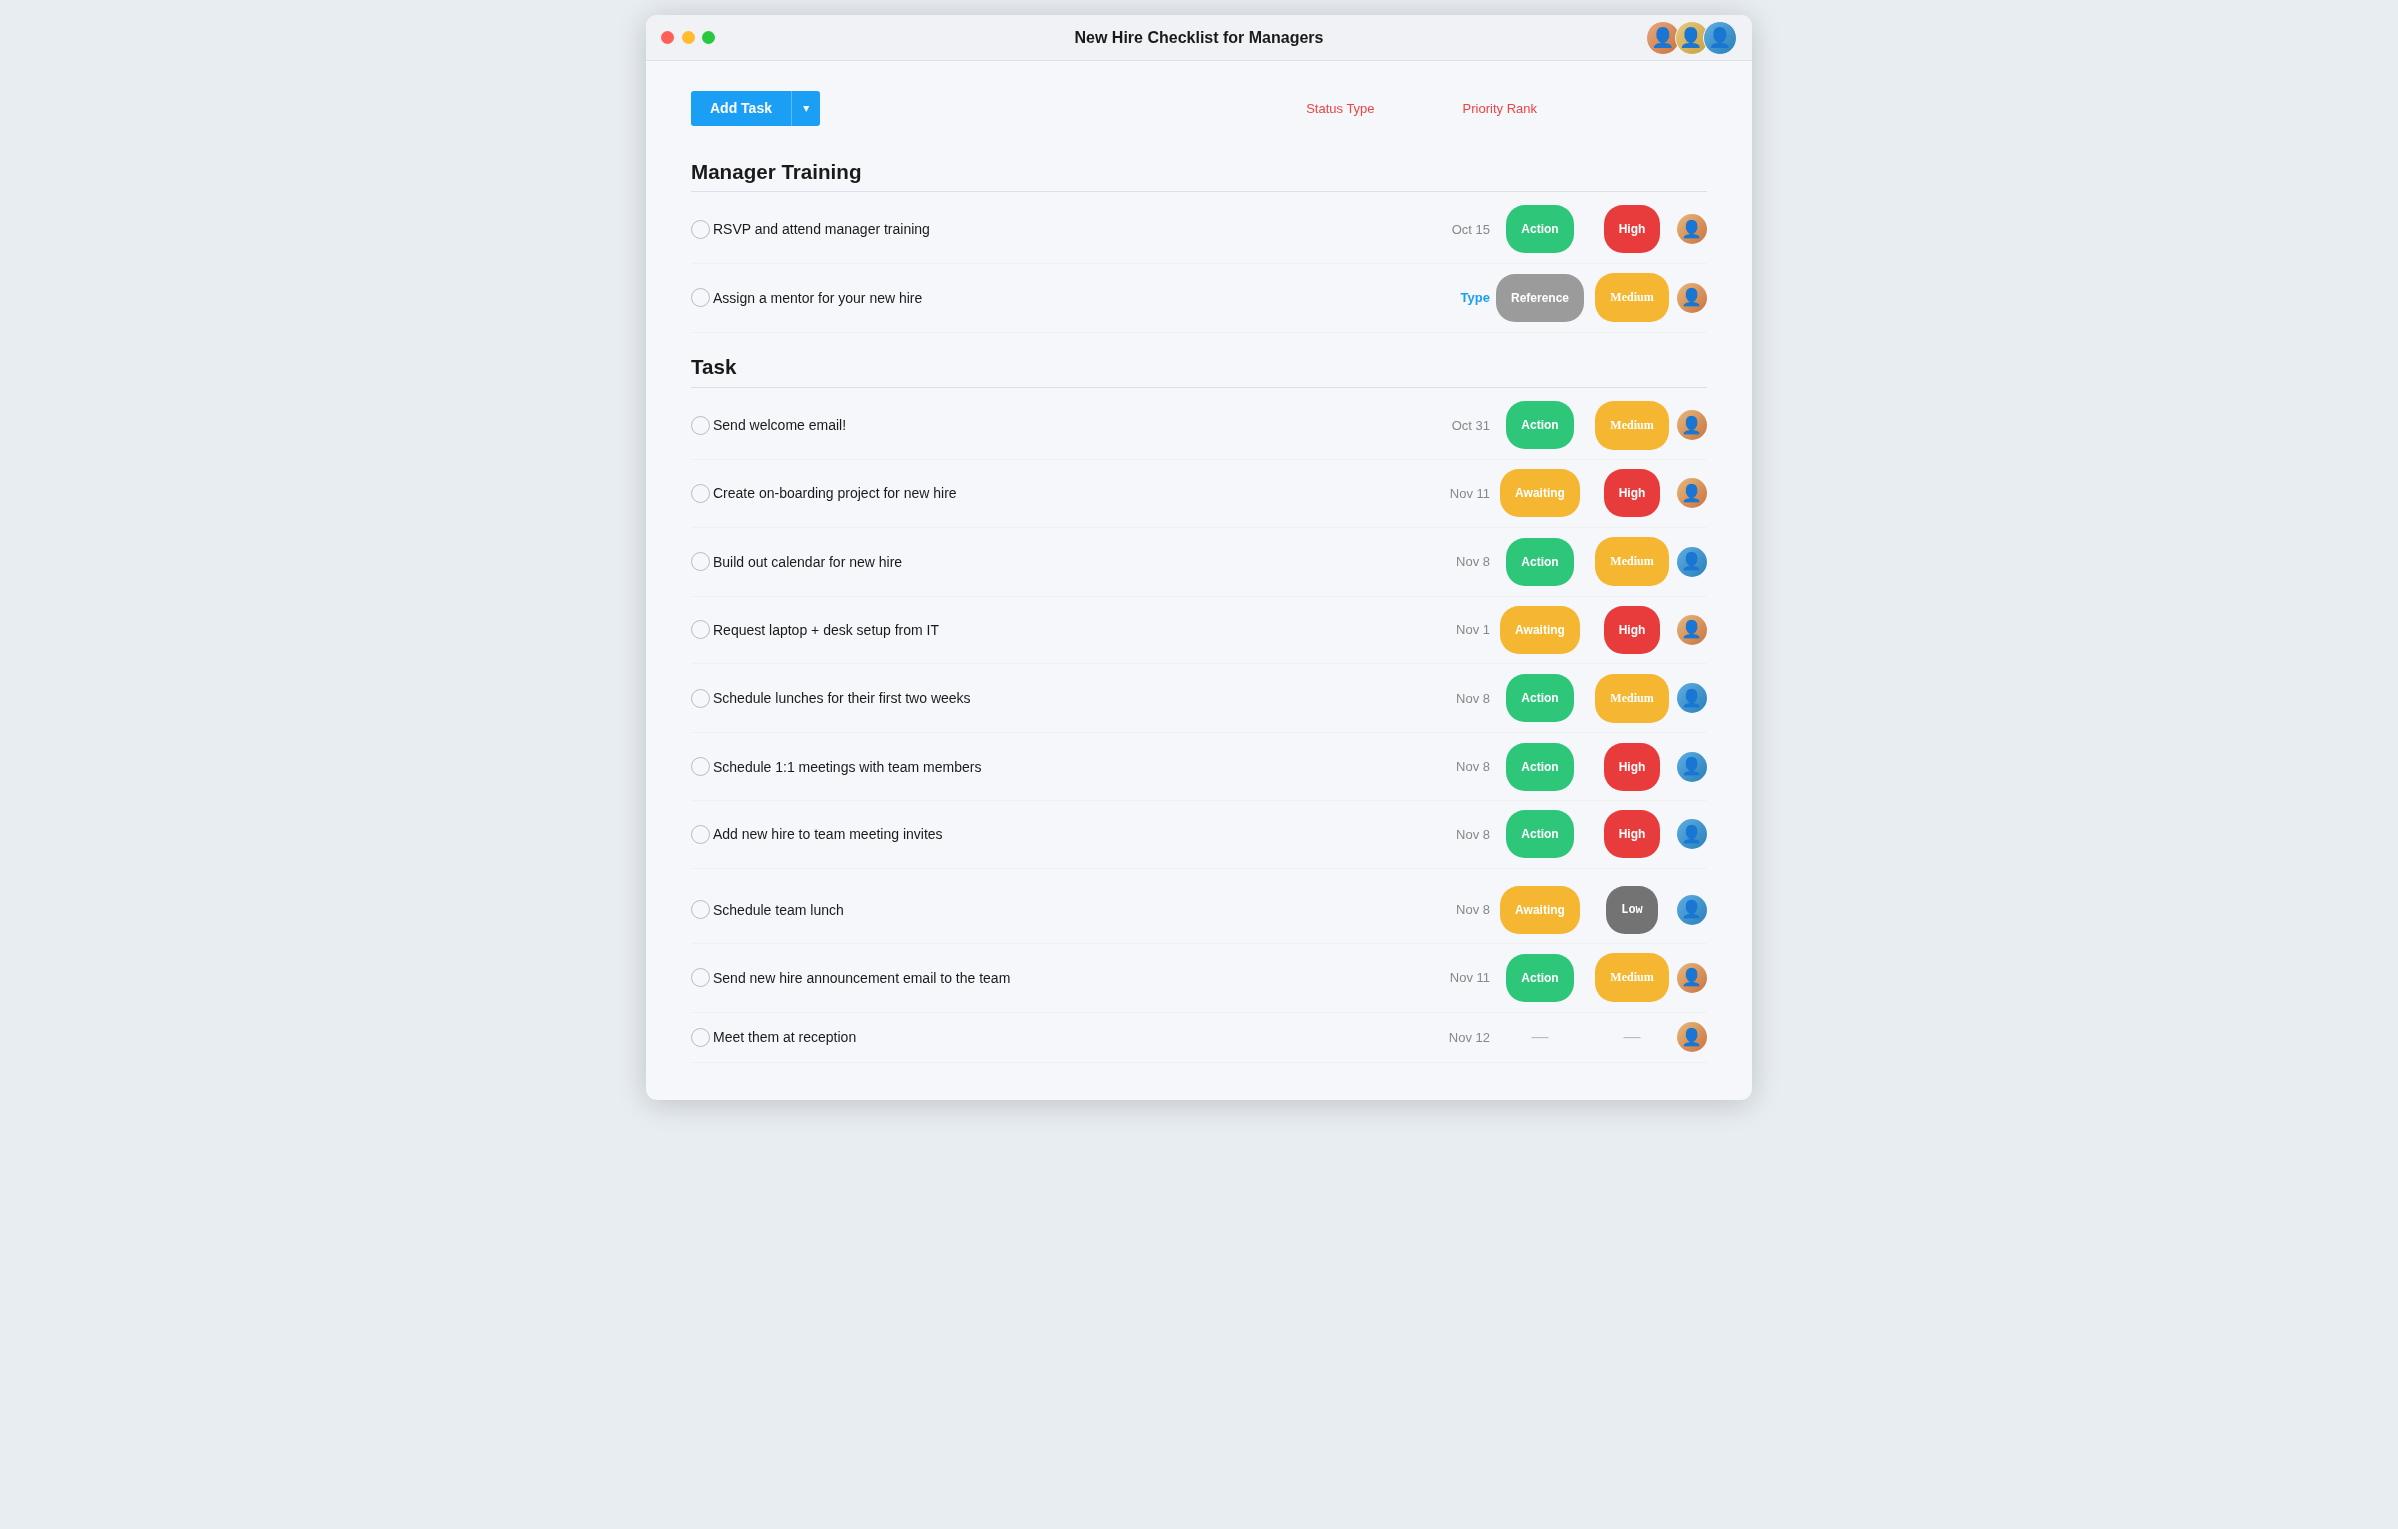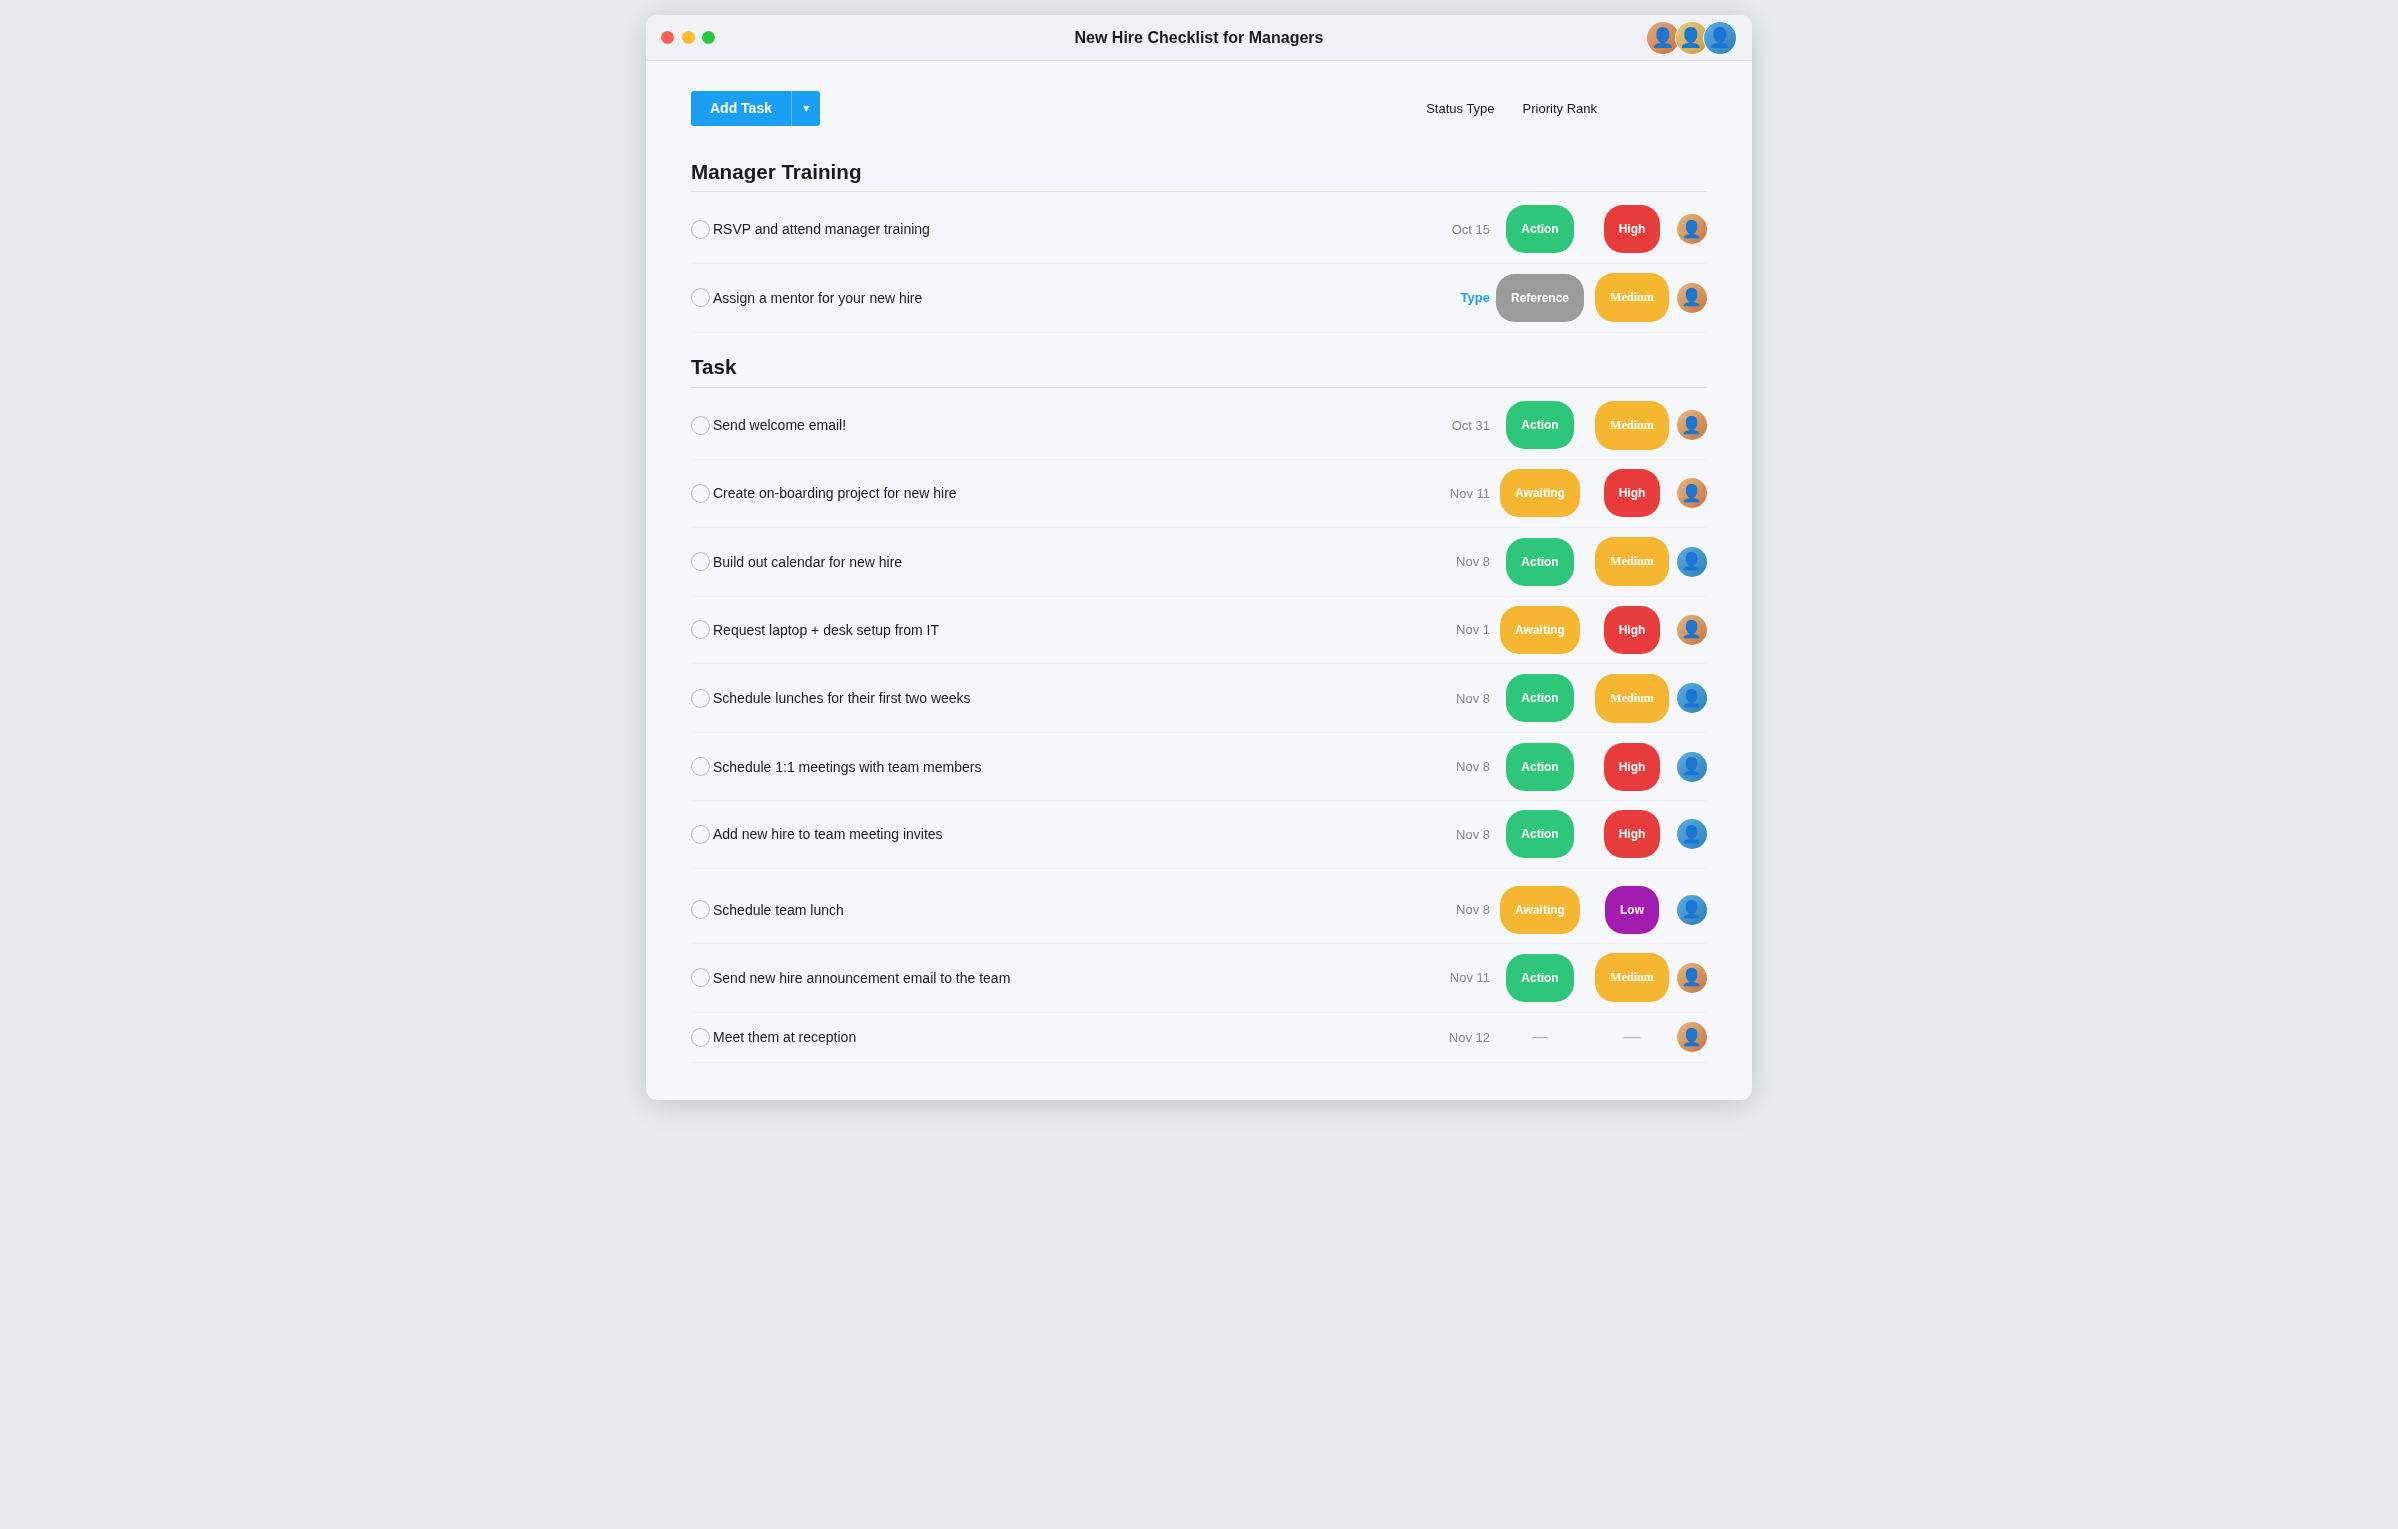--- a/index.html
+++ b/index.html
@@ -101,23 +101,23 @@
       color: white;
       border: none;
       border-left: 0.9px solid rgba(255,255,255,0.3);
       padding: 9.4px 11.2px;
       cursor: pointer;
       font-size: 12px;
     }
     .col-headers {
       display: flex;
       justify-content: flex-end;
-      gap: 28px;
+      gap: 88px;
       padding-right: 45px;
-      color: #0f172a;
+      color: #ef4444;
       font-size: 13px;
       font-weight: 500;
     }
     .section {
       margin-bottom: 7.5px;
     }
     .section-title {
       font-size: 20.6px;
       font-weight: 700;
       color: #1a1a1a;
@@ -170,21 +170,21 @@
       border-radius: 19px;
       font-size: 12px;
       font-weight: 600;
       color: white;
     }
     .badge-action { background: #2ec77a; }
     .badge-awaiting { background: #f5b731; }
     .badge-reference { background: #9b9b9b; }
     .badge-high { background: #e83c3c; }
     .badge-medium { background: #f5b731; font-family: Liberation Serif, serif; }
-    .badge-low { background: #a21caf; }
+    .badge-low { background: #737373; font-family: Liberation Mono, monospace; }
     .dash {
       color: #bbb;
       font-size: 17px;
       display: inline-block;
       min-width: 75px;
       text-align: center;
     }
     
     .av-1 { background: linear-gradient(135deg, #d4956a 0%, #b87340 100%); }
     .av-2 { background: linear-gradient(135deg, #5dade2 0%, #2980b9 100%); }

